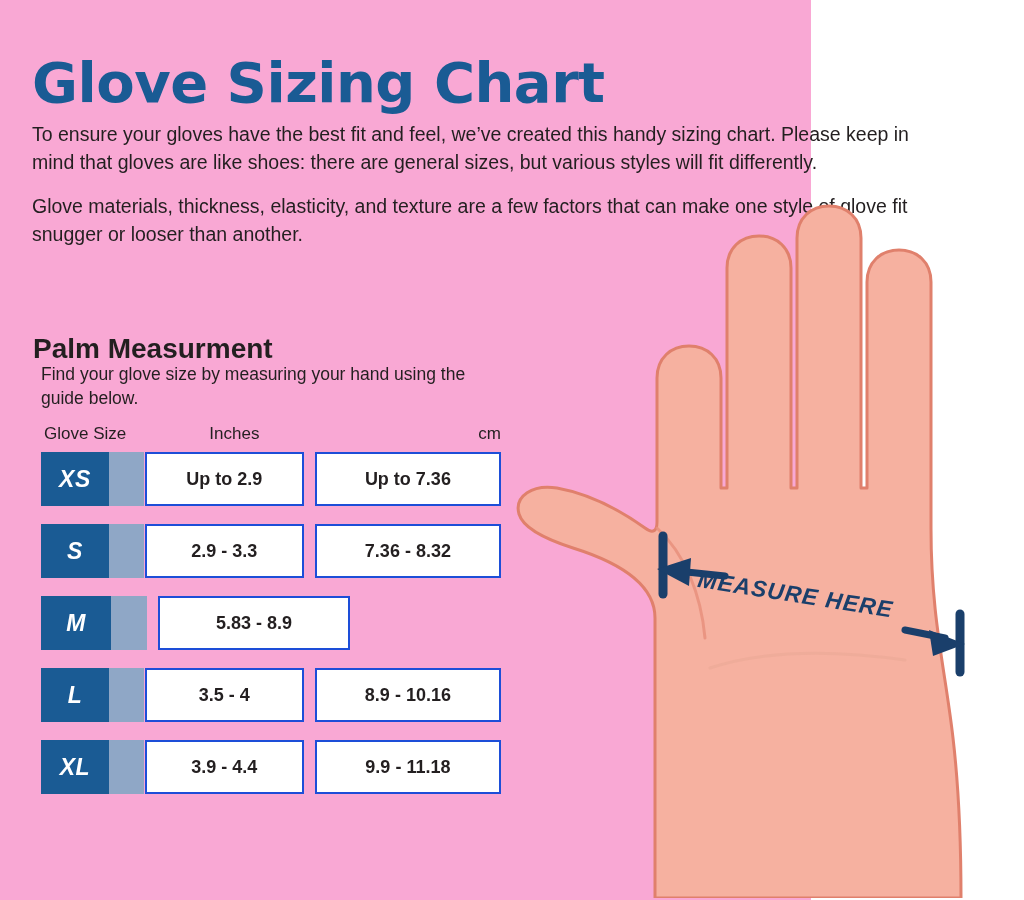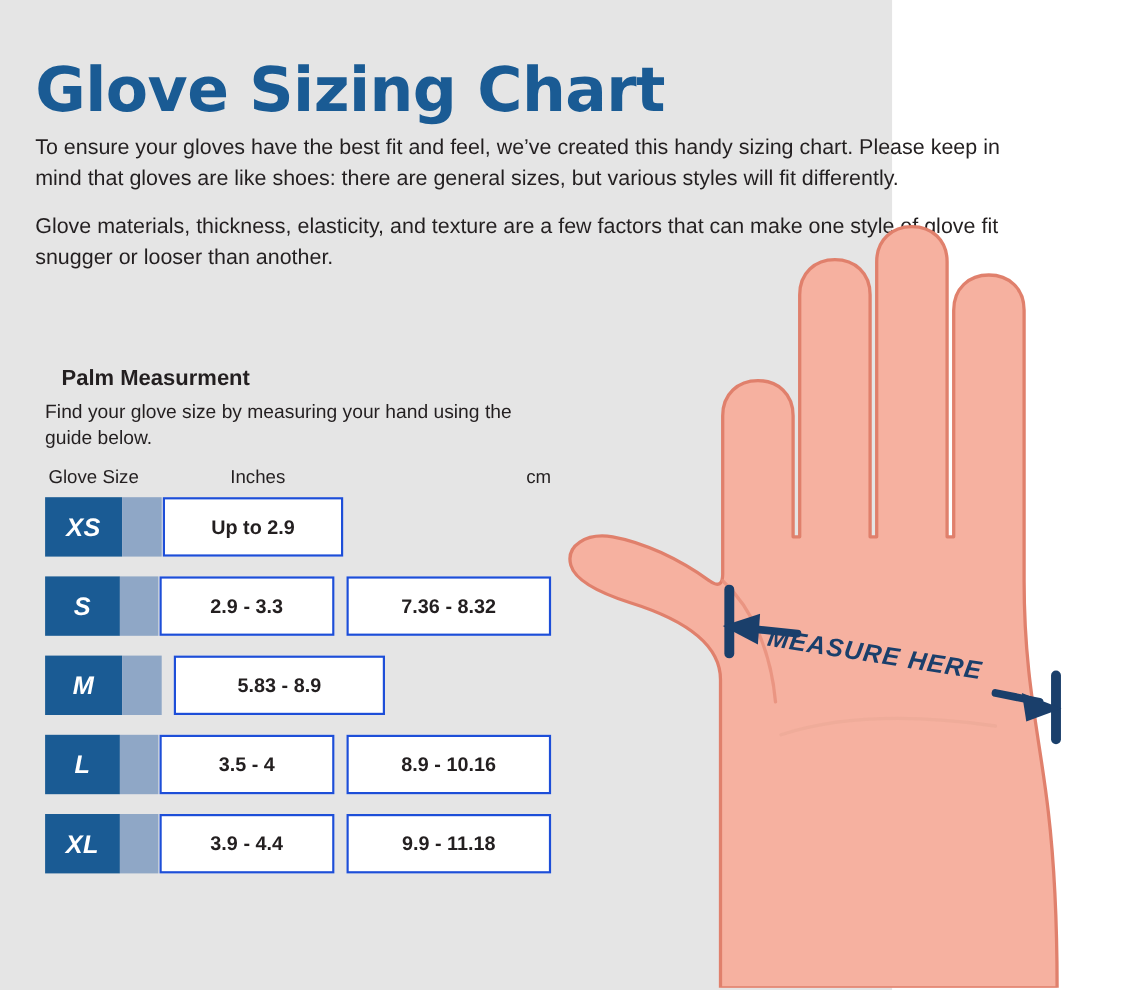--- a/index.html
+++ b/index.html
@@ -12,21 +12,21 @@
     height: 900px;
     position: relative;
     font-family: "Liberation Sans", sans-serif;
     color: #231f20;
     overflow: hidden;
   }
   .page {
     position: relative;
     width: 811px;
     height: 900px;
-    background: #e5e5e5;
+    background: #f9a8d4;
   }
 
   
   .title {
     position: absolute;
     left: 32px;
     top: 16px;
     font-size: 56px;
     font-weight: bold;
     letter-spacing: -0.5px;
@@ -49,23 +49,23 @@
     top: 172px;
     width: 905px;
     font-size: 19.5px;
     line-height: 1.45;
     color: #231f20;
   }
 
   
   .palm-heading {
     position: absolute;
-    left: 56px;
+    left: 33px;
     top: 333px;
-    font-size: 20px;
+    font-size: 28px;
     font-weight: bold;
     color: #231f20;
   }
   .palm-sub {
     position: absolute;
     left: 41px;
     top: 362px;
     width: 470px;
     font-size: 17.5px;
     line-height: 1.38;
@@ -168,20 +168,21 @@
     <div class="tbl-head">
       <div class="th size">Glove Size</div>
       <div class="th inches">Inches</div>
       <div class="th cm">cm</div>
     </div>
 
     <div class="row">
       <div class="size-cell">XS</div>
       <div class="size-tab"></div>
       <div class="val-cell val-in">Up to 2.9</div>
+      <div class="val-cell val-cm">Up to 7.36</div>
     </div>
 
     <div class="row">
       <div class="size-cell">S</div>
       <div class="size-tab"></div>
       <div class="val-cell val-in">2.9 - 3.3</div>
       <div class="val-cell val-cm">7.36 - 8.32</div>
     </div>
 
     <div class="row">

